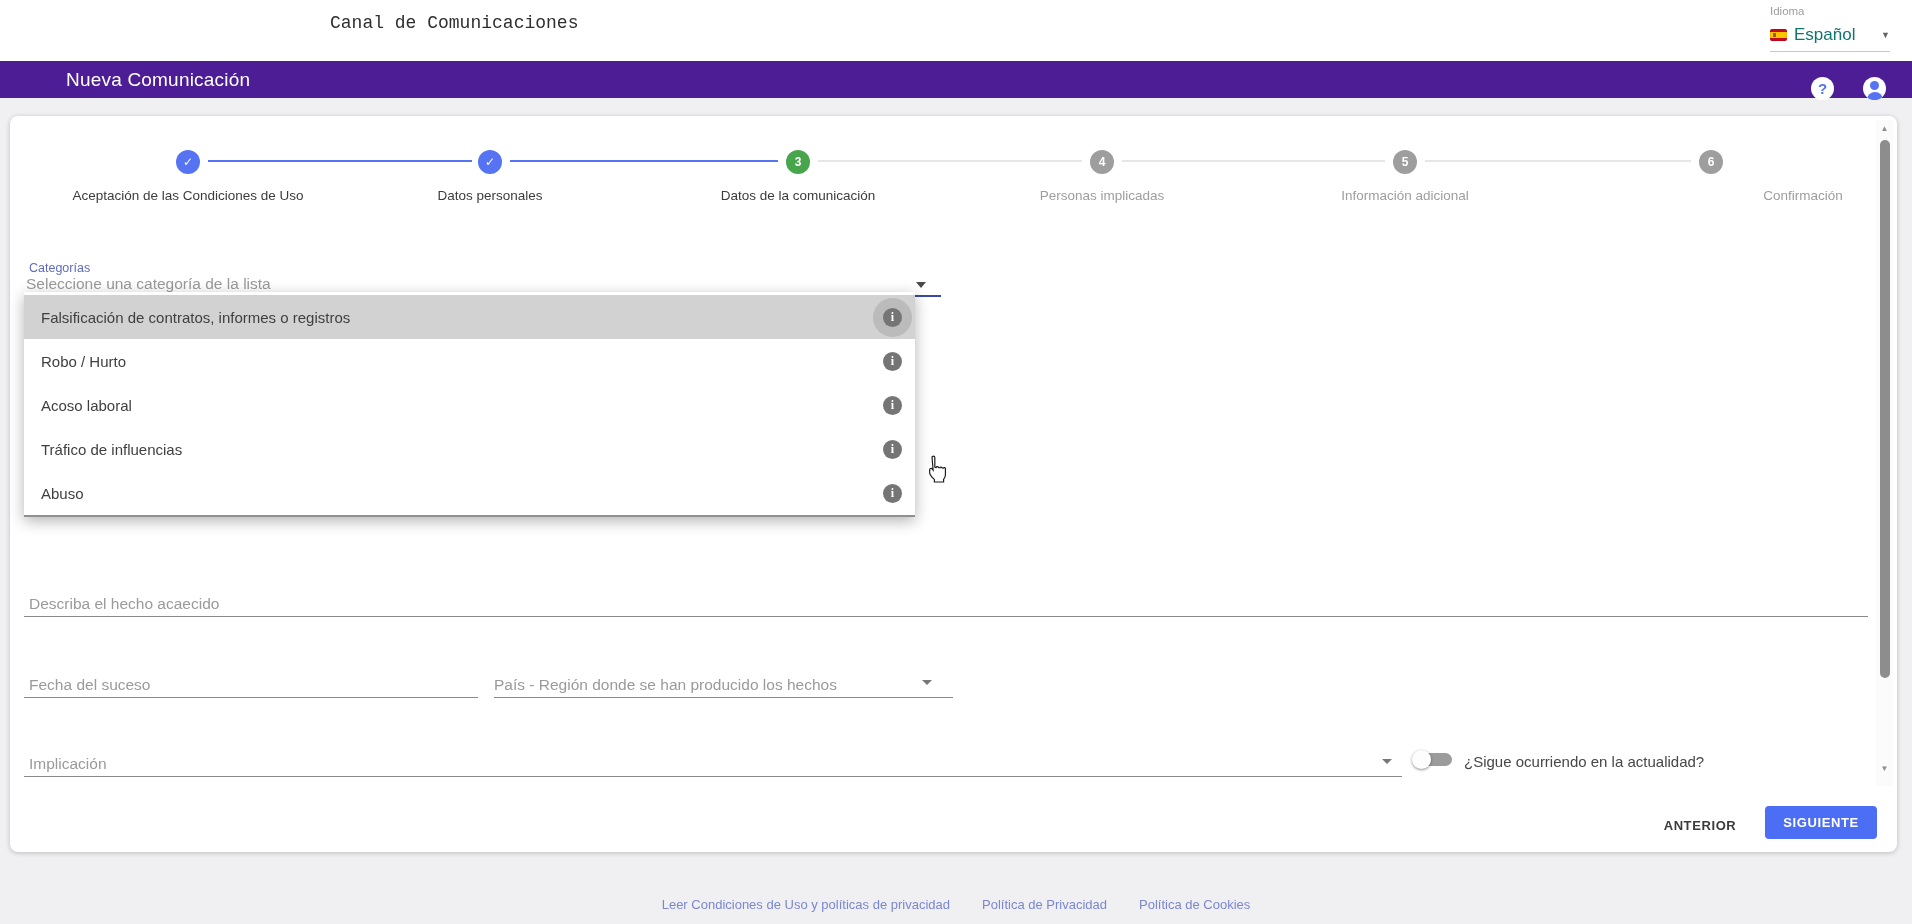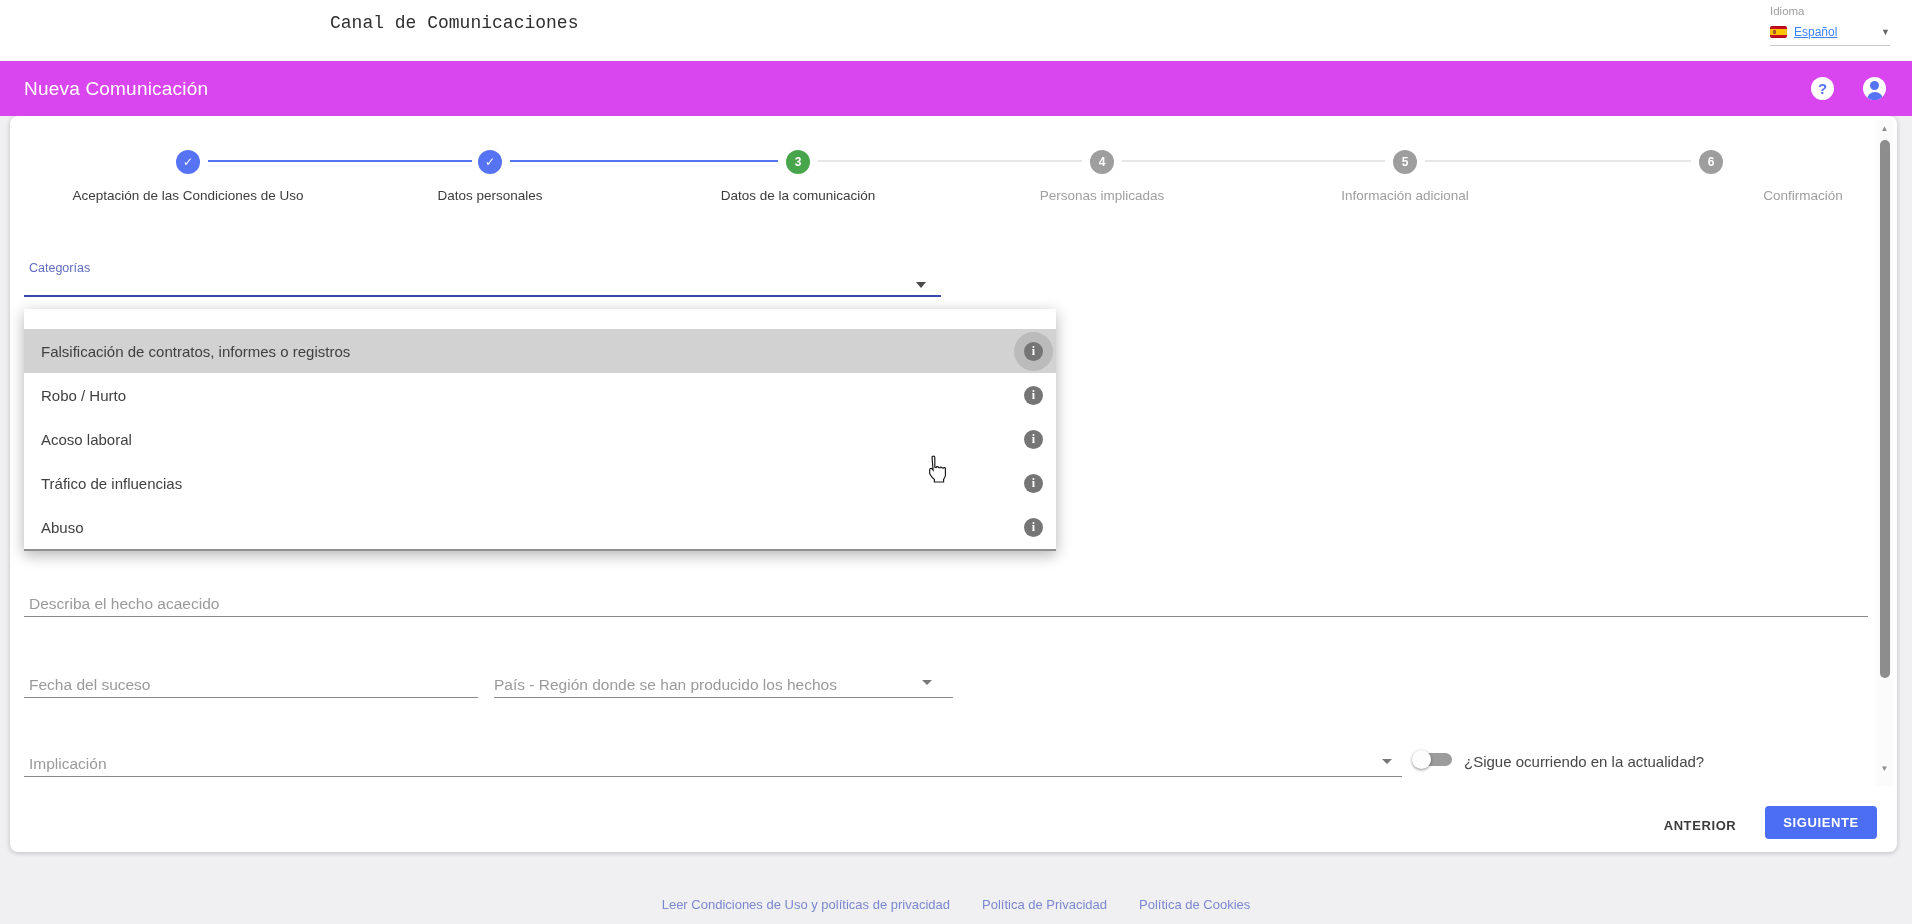--- a/index.html
+++ b/index.html
@@ -23,26 +23,26 @@
 
   
   .lang { position:absolute; right:22px; top:5px; width:120px; }
   .lang-label { font-size:11.5px; color:#9e9e9e; }
   .lang-row { display:flex; align-items:center; gap:7px; margin-top:8px; padding-bottom:6px;
               border-bottom:1px solid #c9c9c9; cursor:pointer; }
   .flag { width:17px; height:12px; border-radius:2px; overflow:hidden; position:relative;
           background:linear-gradient(#c60b1e 0 25%, #ffc400 25% 75%, #c60b1e 75% 100%);
           box-shadow:0 0 0 1px rgba(0,0,0,.08) inset; }
   .flag i { position:absolute; left:3px; top:4px; width:3px; height:4px; background:#a8552a; }
-  .lang-value { font-size:12px; color:#3b82f6;text-decoration:underline; }
+  .lang-value { font-size:17px; color:#0f766e; }
   .lang-caret { margin-left:auto; font-size:9px; color:#666; }
 
   
-  .bluebar { position:absolute; left:0; top:61px; width:1912px; height:55px; background:#d946ef; z-index:4;
-             display:flex; align-items:center; }
+  .bluebar { position:absolute; left:0; top:61px; width:1912px; height:37px; background:#4c1d95; z-index:4;
+             display:flex; align-items:center;padding-left:42px; }
   .bluebar-title { color:#ffffff; font-size:19px; font-weight:500; margin-left:24px; letter-spacing:.2px; }
   .bluebar-icons { position:absolute; right:26px; top:0; height:55px; display:flex; align-items:center; gap:29px; }
   .help-ic { width:23px; height:23px; border-radius:50%; background:#fff; color:#5673f3; font-weight:700;
              font-size:15px; display:flex; align-items:center; justify-content:center; cursor:pointer; }
   .acct-ic { width:23px; height:23px; border-radius:50%; background:#fff; position:relative; overflow:hidden; cursor:pointer; }
   .acct-ic .head { position:absolute; left:7px; top:4px; width:9px; height:9px; border-radius:50%; background:#5673f3; }
   .acct-ic .bod  { position:absolute; left:3.5px; top:14.5px; width:16px; height:10px; border-radius:8px 8px 0 0; background:#5673f3; }
 
   
   .card { position:absolute; left:10px; top:116px; width:1887px; height:736px; background:#ffffff;
@@ -63,21 +63,21 @@
   .stl-gray { color:#9e9e9e; }
 
   
   .cat-label { position:absolute; left:19px; top:145px; font-size:12.5px; color:#5f6cc0; }
   .sel-placeholder { position:absolute; left:16px; top:159px; font-size:15.5px; color:#9a9a9a; width:880px; cursor:pointer; }
   .sel-caret { position:absolute; left:906px; top:166px; width:0; height:0;
                border-left:5.5px solid transparent; border-right:5.5px solid transparent; border-top:6px solid #4a4a4a; }
   .sel-underline { position:absolute; left:14px; top:179px; width:917px; height:2px; background:#3949ab; }
 
   
-  .panel { position:absolute; left:14px; top:193px; width:1032px; background:#ffffff; padding-top:20px;
+  .panel { position:absolute; left:14px; top:176px; width:891px; background:#ffffff; padding-top:3px;
            box-shadow:0 4px 14px rgba(0,0,0,.30); border-bottom:2px solid #909090; z-index:6; }
   .opt { height:44px; display:flex; align-items:center; padding:0 13px 0 17px; font-size:15px; color:#3f3f3f; cursor:pointer; }
   .opt.selected { background:#d2d2d2; }
   .info-wrap { margin-left:auto; position:relative; width:19px; height:19px; }
   .info-wrap .halo { position:absolute; left:-10px; top:-10px; width:39px; height:39px; border-radius:50%;
                      background:rgba(0,0,0,.11); }
   .info-ic { position:absolute; left:0; top:0; width:19px; height:19px; border-radius:50%; background:#757575;
              color:#fff; font-size:12px; font-weight:700; display:flex; align-items:center; justify-content:center;
              font-family:"Liberation Serif","DejaVu Serif",serif; cursor:pointer; }
 
@@ -158,20 +158,21 @@
   <div class="step-circle sc-todo" style="left:1689px;">6</div>
 
   <div class="step-label stl-dark" style="left:18px;">Aceptación de las Condiciones de Uso</div>
   <div class="step-label stl-dark" style="left:320px;">Datos personales</div>
   <div class="step-label stl-dark" style="left:628px;">Datos de la comunicación</div>
   <div class="step-label stl-gray" style="left:932px;">Personas implicadas</div>
   <div class="step-label stl-gray" style="left:1235px;">Información adicional</div>
   <div class="step-label stl-gray" style="left:1633px;">Confirmación</div>
 
   <div class="cat-label">Categorías</div>
+  <div class="sel-placeholder">Seleccione una categoría de la lista</div>
   <div class="sel-caret"></div>
   <div class="sel-underline"></div>
 
   <div class="panel">
     <div class="opt selected">
       <span>Falsificación de contratos, informes o registros</span>
       <span class="info-wrap">
           <span class="halo"></span>
         <span class="info-ic">i</span>
         </span>

